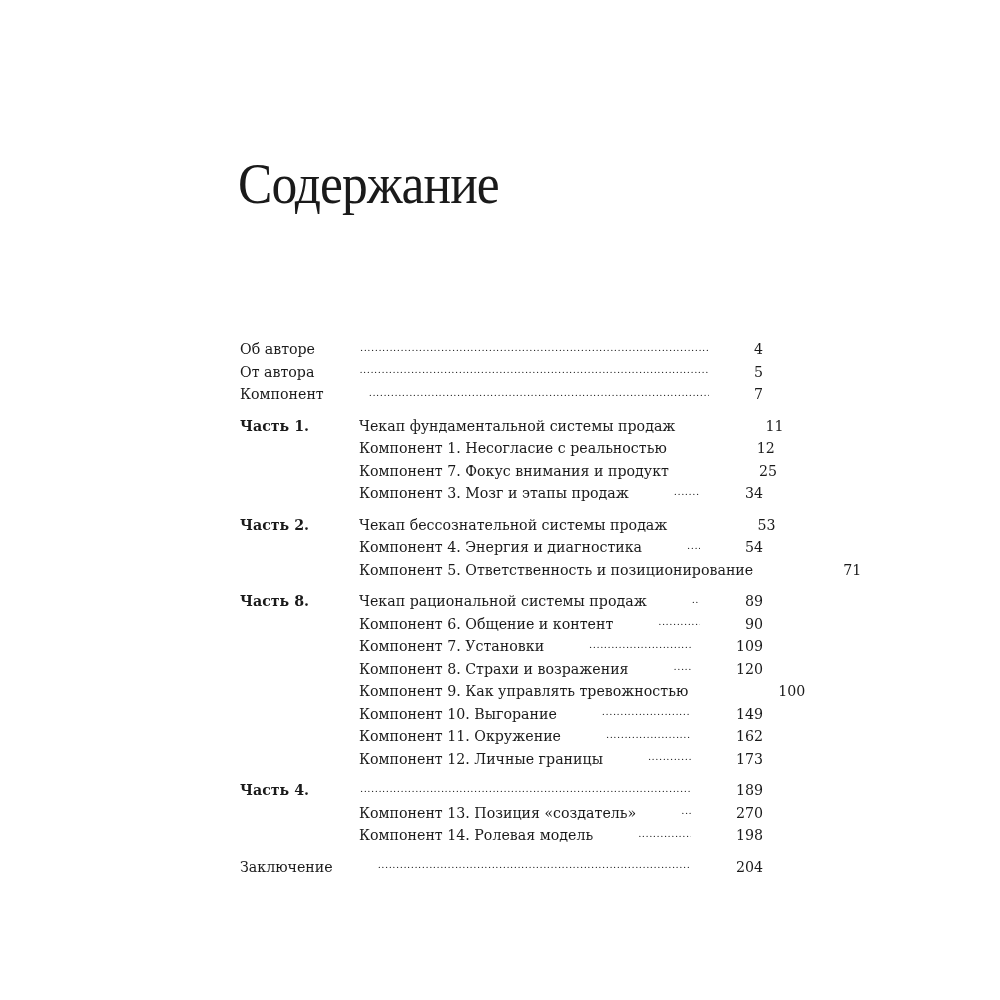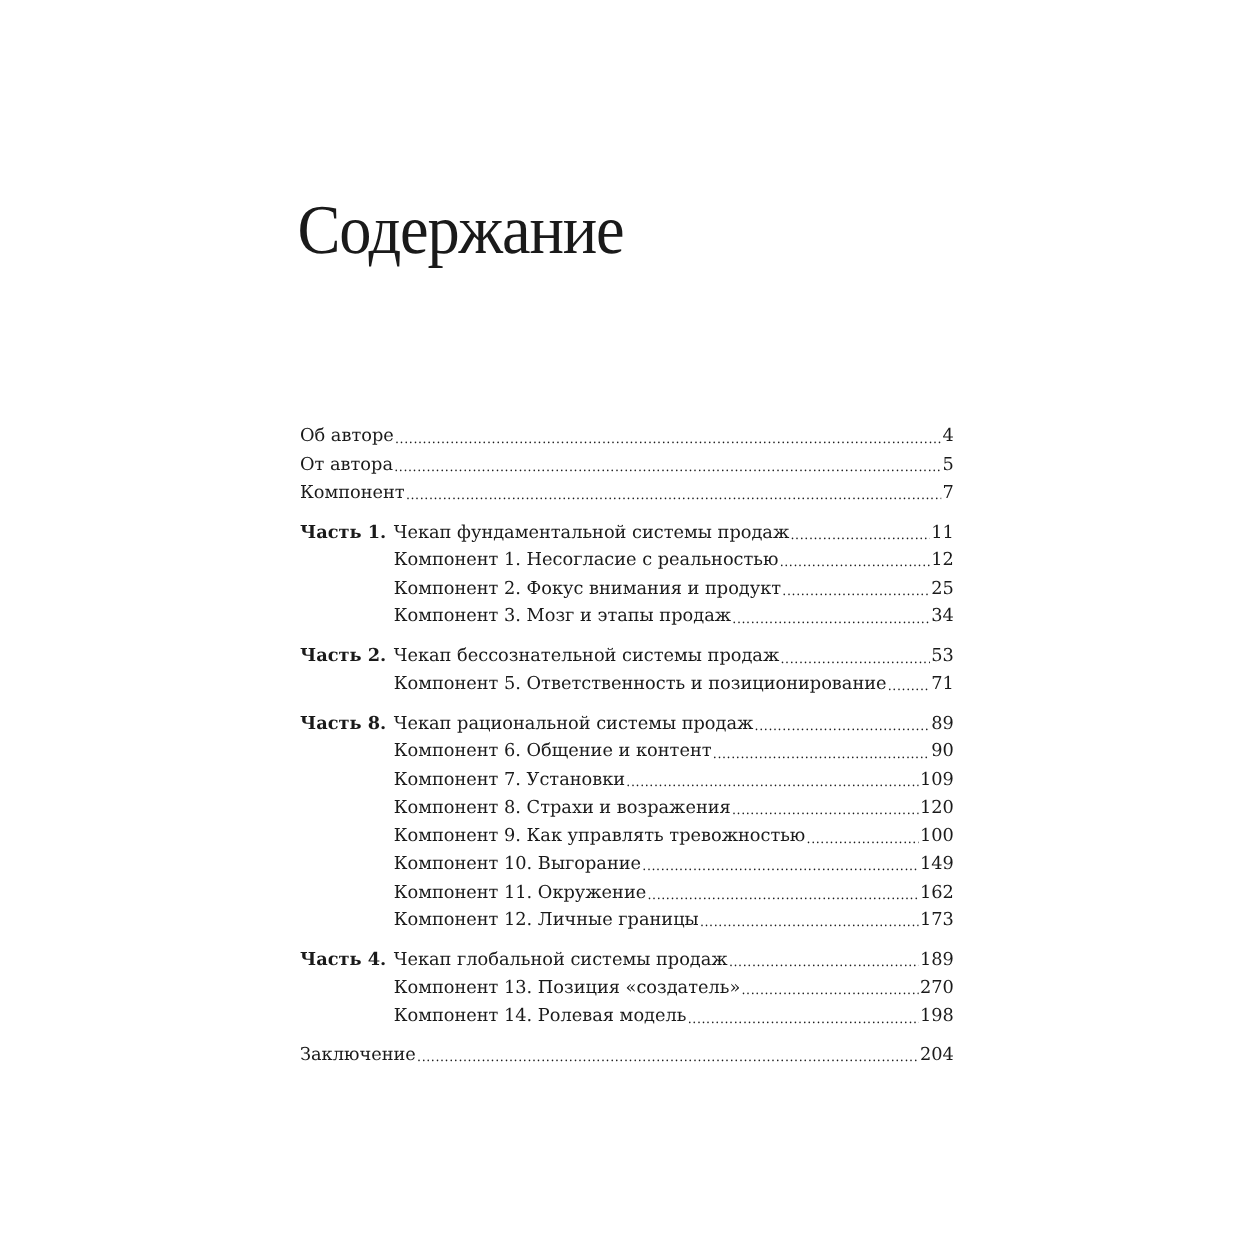--- a/index.html
+++ b/index.html
@@ -15,23 +15,24 @@
     font-weight: normal;
     font-size: 56px; letter-spacing: -1px; line-height: 1;
     color: #1a1a1a;
     transform: scaleX(0.92); transform-origin: left top;
   }
   .toc {
     position: absolute; left: 240px; top: 338px; width: 523px;
     font-size: 14.2px;
   }
   .row {
-    display: flex; align-items: flex-end;
+    display: flex; align-items: center;
     height: 22.5px; line-height: 22.5px;
     white-space: nowrap;
+    gap: 44px;
   }
   .row.gap-before { margin-top: 9px; }
   .part-label {
     width: 75px; flex: 0 0 75px; font-weight: bold;
   }
   .indent { width: 75px; flex: 0 0 75px; }
   .label { flex: 0 0 auto; }
   .dots {
     flex: 1 1 auto; overflow: hidden; margin: 0 1px;
     position: relative; height: 1em;
@@ -73,36 +74,42 @@
     <span class="page">11</span>
   </div>
   <div class="row">
     <span class="indent"></span>
     <span class="label">Компонент 1. Несогласие с реальностью</span>
     <span class="dots"></span>
     <span class="page">12</span>
   </div>
   <div class="row">
     <span class="indent"></span>
-    <span class="label">Компонент 2. Фокус внимания и продукт</span>
+    <span class="label">Компонент 7. Фокус внимания и продукт</span>
     <span class="dots"></span>
     <span class="page">25</span>
   </div>
   <div class="row">
     <span class="indent"></span>
     <span class="label">Компонент 3. Мозг и этапы продаж</span>
     <span class="dots"></span>
     <span class="page">34</span>
   </div>
 
   <div class="row gap-before">
     <span class="part-label">Часть 2.</span>
     <span class="label">Чекап бессознательной системы продаж</span>
     <span class="dots"></span>
     <span class="page">53</span>
+  </div>
+  <div class="row">
+    <span class="indent"></span>
+    <span class="label">Компонент 4. Энергия и диагностика</span>
+    <span class="dots"></span>
+    <span class="page">54</span>
   </div>
   <div class="row">
     <span class="indent"></span>
     <span class="label">Компонент 5. Ответственность и позиционирование</span>
     <span class="dots"></span>
     <span class="page">71</span>
   </div>
 
   <div class="row gap-before">
     <span class="part-label">Часть 8.</span>
@@ -148,21 +155,20 @@
   </div>
   <div class="row">
     <span class="indent"></span>
     <span class="label">Компонент 12. Личные границы</span>
     <span class="dots"></span>
     <span class="page">173</span>
   </div>
 
   <div class="row gap-before">
     <span class="part-label">Часть 4.</span>
-    <span class="label">Чекап глобальной системы продаж</span>
     <span class="dots"></span>
     <span class="page">189</span>
   </div>
   <div class="row">
     <span class="indent"></span>
     <span class="label">Компонент 13. Позиция «создатель»</span>
     <span class="dots"></span>
     <span class="page">270</span>
   </div>
   <div class="row">

